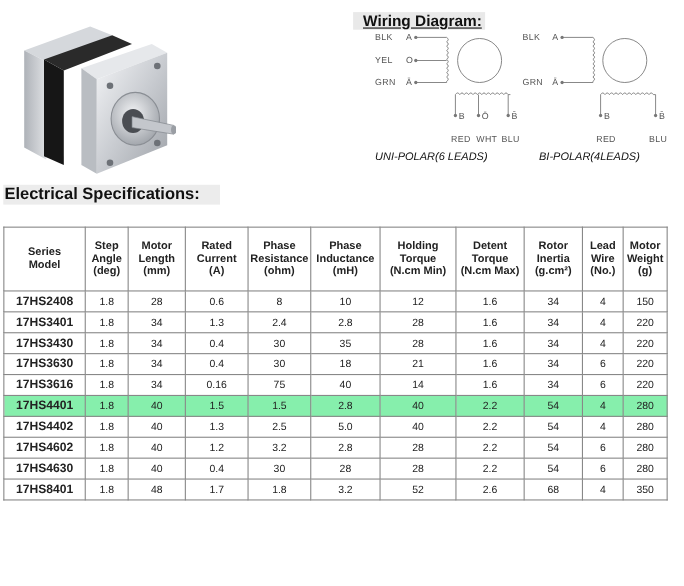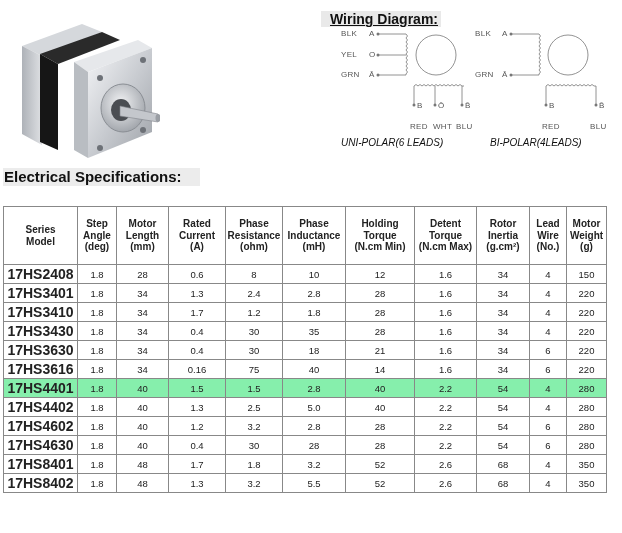--- a/index.html
+++ b/index.html
@@ -15,21 +15,21 @@
   .wcaption { position:absolute; font-size:10px; color:#111;font-style:italic; }
 
   
   .spec-title { position:absolute; left:3px; top:168px; font-size:15px; font-weight:bold; background:#ececec; padding:0 18px 1px 1px; }
 
   
   table.spec { position:absolute; left:3px; top:185px; border-collapse:collapse; font-size:9.5px; table-layout:fixed;margin-top:21px; }
   table.spec td, table.spec th { border:1px solid #888; text-align:center; padding:0; color:#222; }
   table.spec th { font-weight:bold; height:57px; line-height:11.5px; font-size:10px; }
   table.spec td { height:18px; }
-  table.spec td.model { font-weight:bold; font-size:14px; }
+  table.spec td.model { font-weight:bold; font-size:11px; }
   table.spec tr.highlight td { background:#86efac; }
 </style>
 </head>
 <body>
 
 <svg class="motor" viewBox="0 0 150 150">
   <defs>
     <linearGradient id="metal" x1="0" y1="0" x2="1" y2="1">
       <stop offset="0" stop-color="#f4f5f7"></stop>
       <stop offset="0.5" stop-color="#c9ccd1"></stop>
@@ -230,33 +230,20 @@
         <td>1.3</td>
         <td>2.4</td>
         <td>2.8</td>
         <td>28</td>
         <td>1.6</td>
         <td>34</td>
         <td>4</td>
         <td>220</td>
       </tr>
       <tr>
-        <td class="model">17HS3410</td>
-        <td>1.8</td>
-        <td>34</td>
-        <td>1.7</td>
-        <td>1.2</td>
-        <td>1.8</td>
-        <td>28</td>
-        <td>1.6</td>
-        <td>34</td>
-        <td>4</td>
-        <td>220</td>
-      </tr>
-      <tr>
         <td class="model">17HS3430</td>
         <td>1.8</td>
         <td>34</td>
         <td>0.4</td>
         <td>30</td>
         <td>35</td>
         <td>28</td>
         <td>1.6</td>
         <td>34</td>
         <td>4</td>
@@ -346,27 +333,14 @@
         <td>48</td>
         <td>1.7</td>
         <td>1.8</td>
         <td>3.2</td>
         <td>52</td>
         <td>2.6</td>
         <td>68</td>
         <td>4</td>
         <td>350</td>
       </tr>
-      <tr>
-        <td class="model">17HS8402</td>
-        <td>1.8</td>
-        <td>48</td>
-        <td>1.3</td>
-        <td>3.2</td>
-        <td>5.5</td>
-        <td>52</td>
-        <td>2.6</td>
-        <td>68</td>
-        <td>4</td>
-        <td>350</td>
-      </tr>
     </tbody>
 </table>
 
 </body></html>

